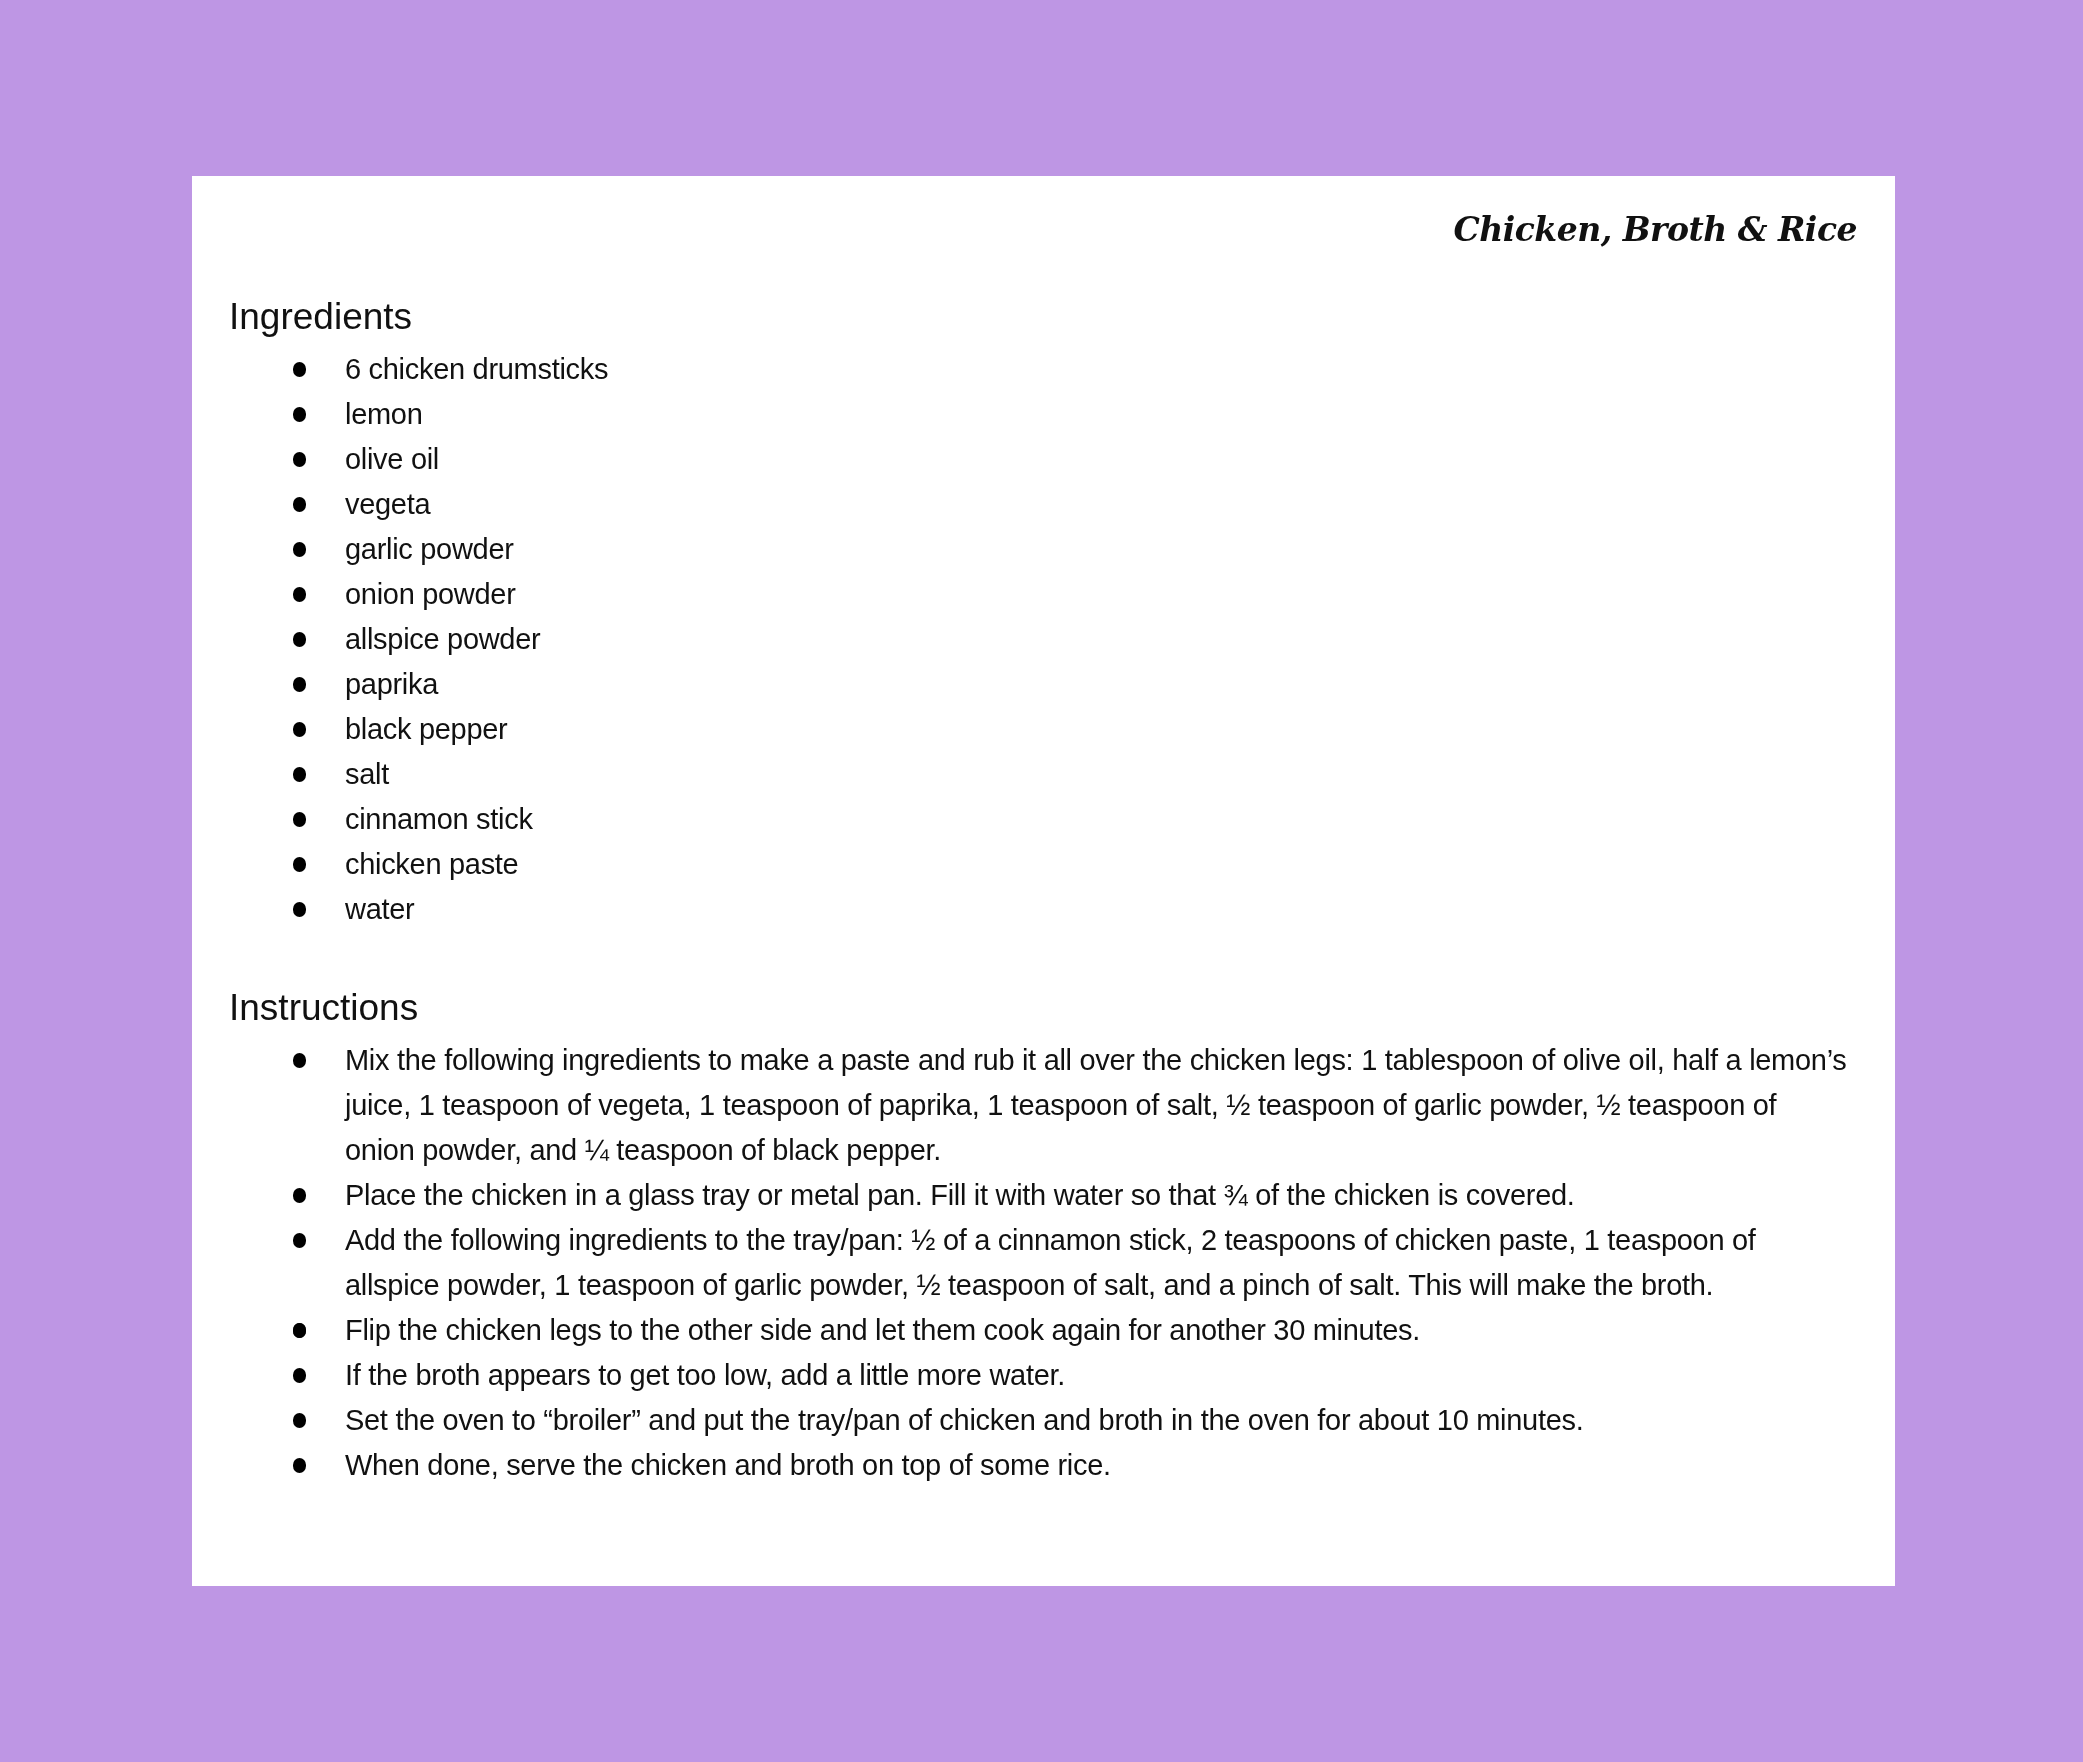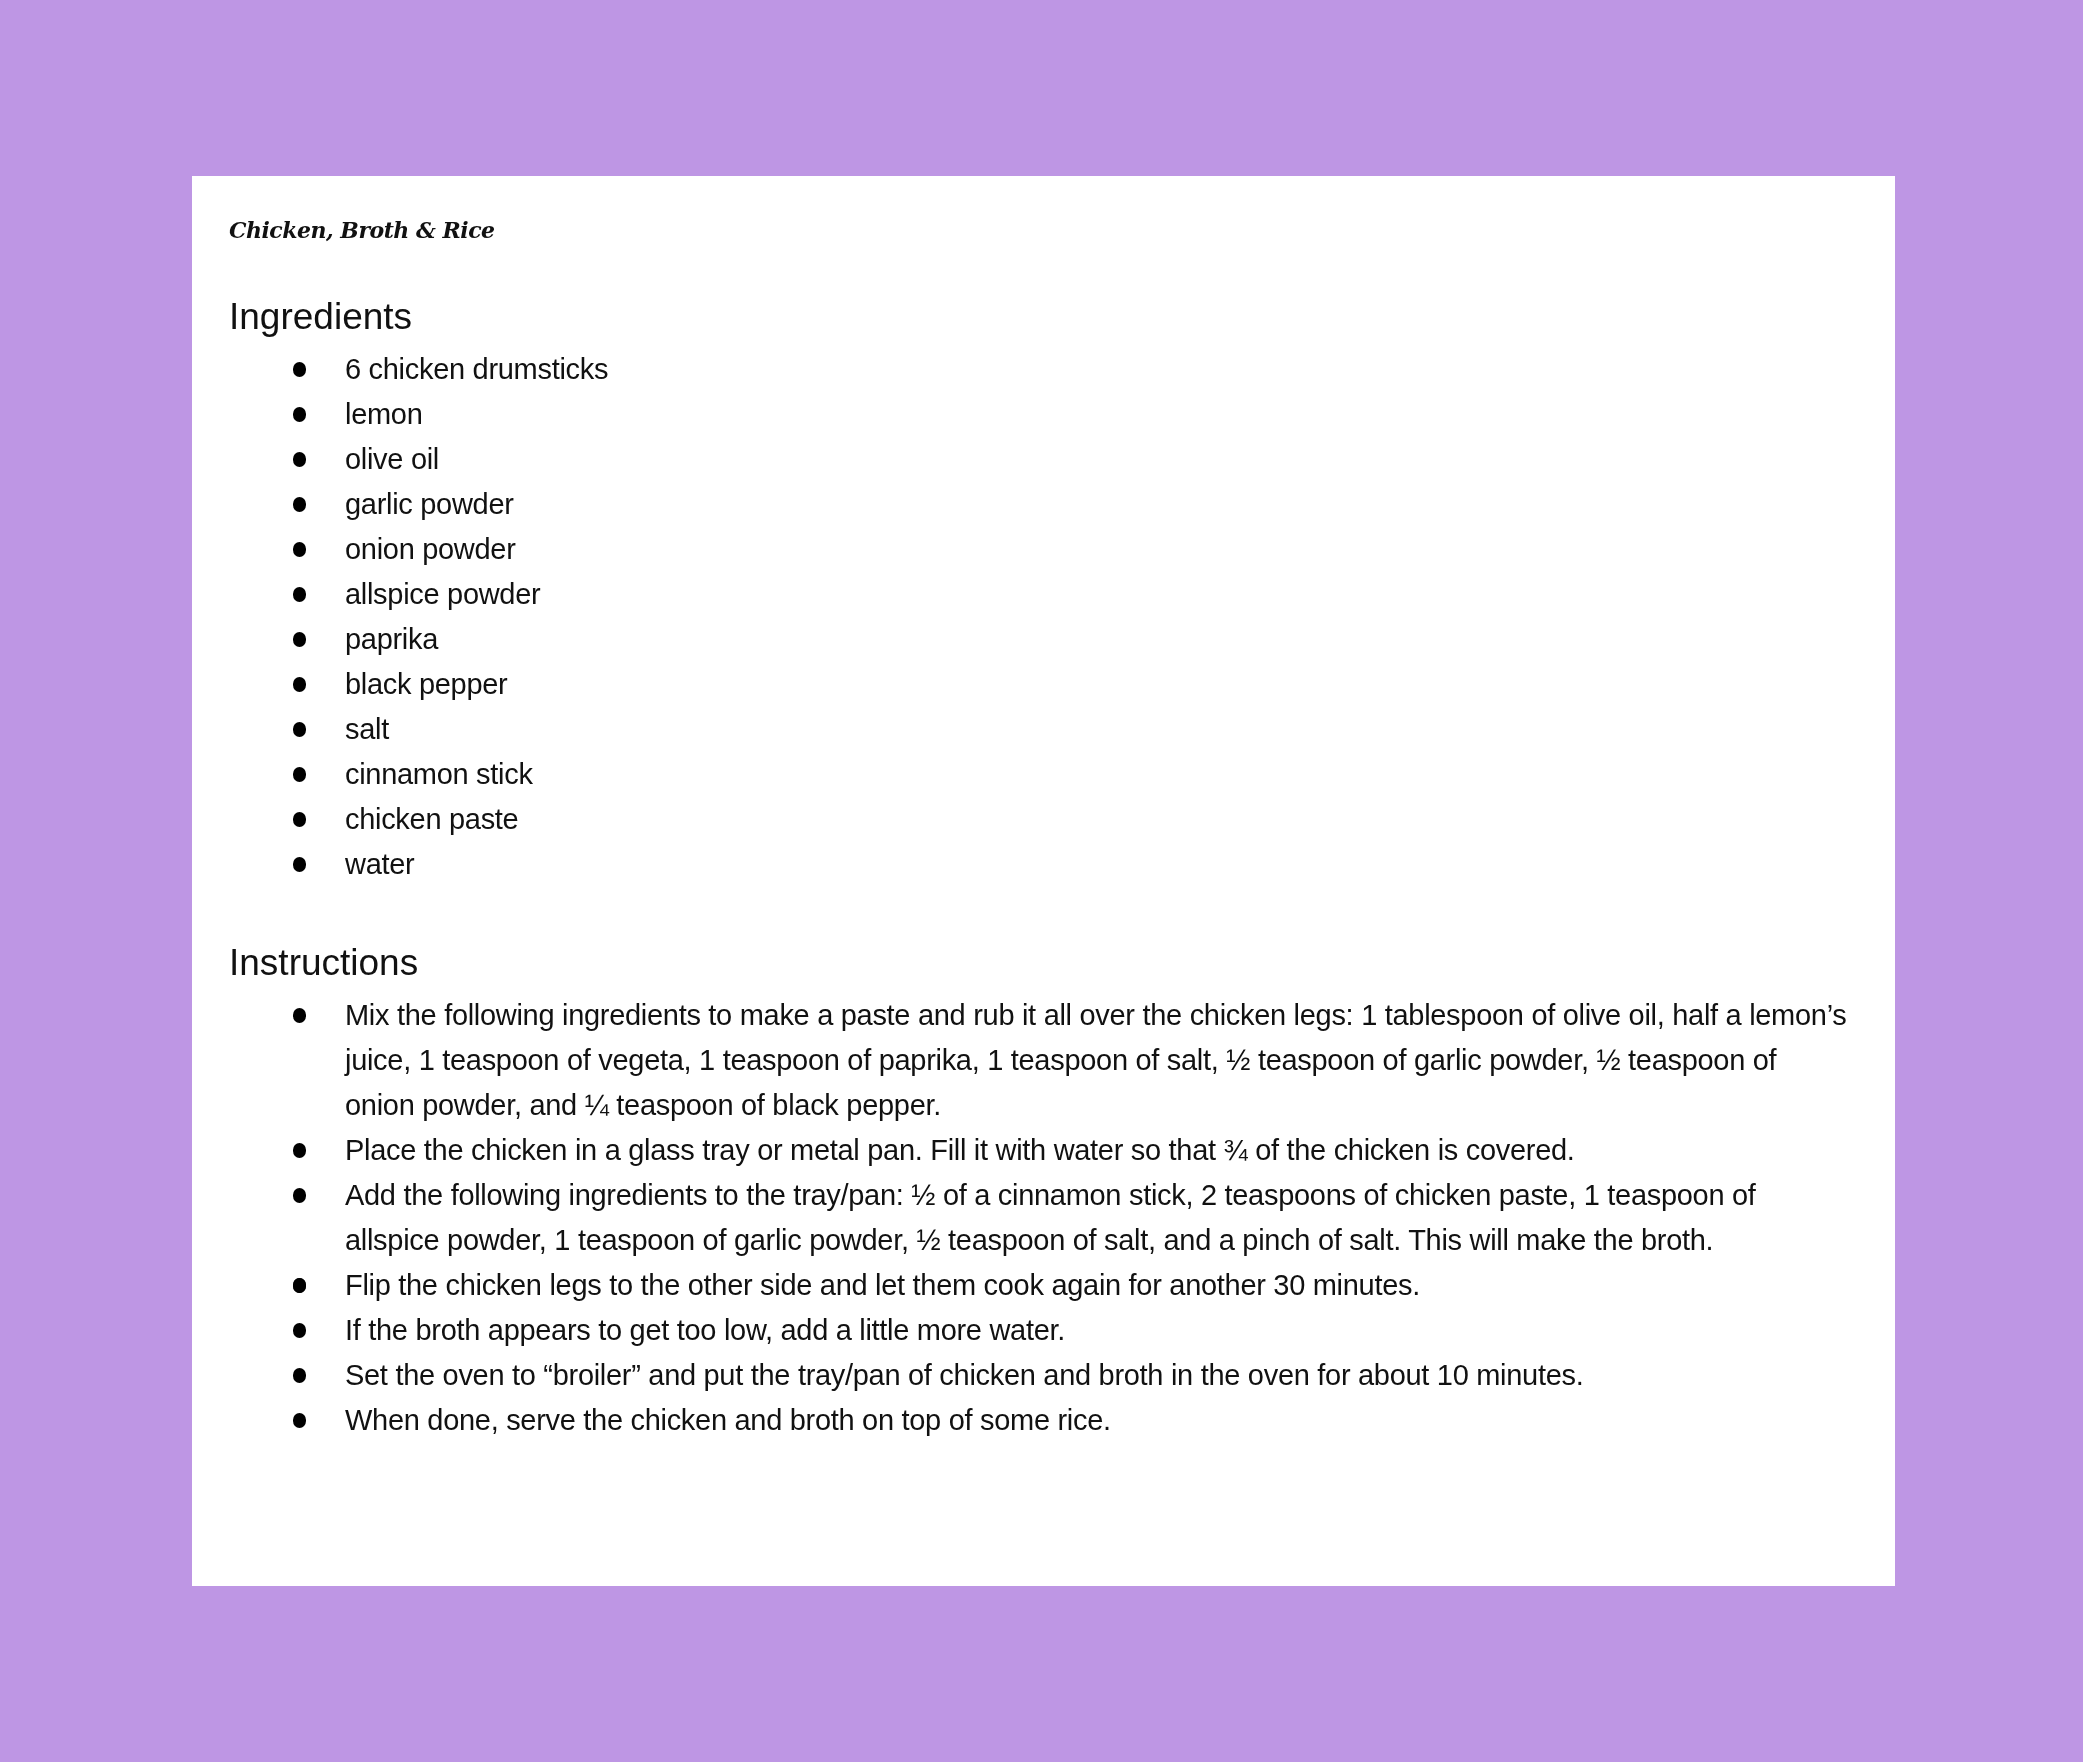--- a/index.html
+++ b/index.html
@@ -1,39 +1,40 @@
 <!DOCTYPE html>
 <html><head>
 <meta charset="utf-8">
 <style>
   html, body { margin:0; padding:0; }
   body { width:2084px; height:1763px; background:#be96e4; position:relative; overflow:hidden; }
   .card { position:absolute; left:192px; top:176px; width:1703px; height:1410px; background:#ffffff; }
   .content { position:absolute; left:37px; top:27px; right:38px; font-family:"Liberation Sans", sans-serif; color:#111; font-size:29px; line-height:45px; }
-  .title { font-family:"DejaVu Serif", serif; font-style:italic; font-weight:bold; font-size:22px; line-height:54px; margin:0; color:#111; letter-spacing:-0.5px; }
+  .title { font-family:"DejaVu Serif", serif; font-style:italic; font-weight:bold; font-size:33px; line-height:54px; margin:0; color:#111; letter-spacing:-0.5px;text-align:right; }
   .section { margin:0; font-weight:normal; font-size:37px; line-height:45px; }
   .gap { height:37px; }
   .gap2 { height:45px; }
   ul { list-style:none; margin:8px; padding:0; }
   li { position:relative; padding-left:108px; }
   li .bullet { position:absolute; left:56px; top:15.4px; width:13.4px; height:14.4px; border-radius:50%; background:#000; }
   .text { letter-spacing:-0.3px; }
 </style>
 </head>
 <body>
 
 <div class="card">
   <div class="content">
     <h1 class="title">Chicken, Broth &amp; Rice</h1>
     <div class="gap"></div>
     <p class="section">Ingredients</p>
     <ul>
       <li><span class="bullet"></span><span class="text">6 chicken drumsticks</span></li>
       <li><span class="bullet"></span><span class="text">lemon</span></li>
       <li><span class="bullet"></span><span class="text">olive oil</span></li>
+      <li><span class="bullet"></span><span class="text">vegeta</span></li>
       <li><span class="bullet"></span><span class="text">garlic powder</span></li>
       <li><span class="bullet"></span><span class="text">onion powder</span></li>
       <li><span class="bullet"></span><span class="text">allspice powder</span></li>
       <li><span class="bullet"></span><span class="text">paprika</span></li>
       <li><span class="bullet"></span><span class="text">black pepper</span></li>
       <li><span class="bullet"></span><span class="text">salt</span></li>
       <li><span class="bullet"></span><span class="text">cinnamon stick</span></li>
       <li><span class="bullet"></span><span class="text">chicken paste</span></li>
       <li><span class="bullet"></span><span class="text">water</span></li>
     </ul>

